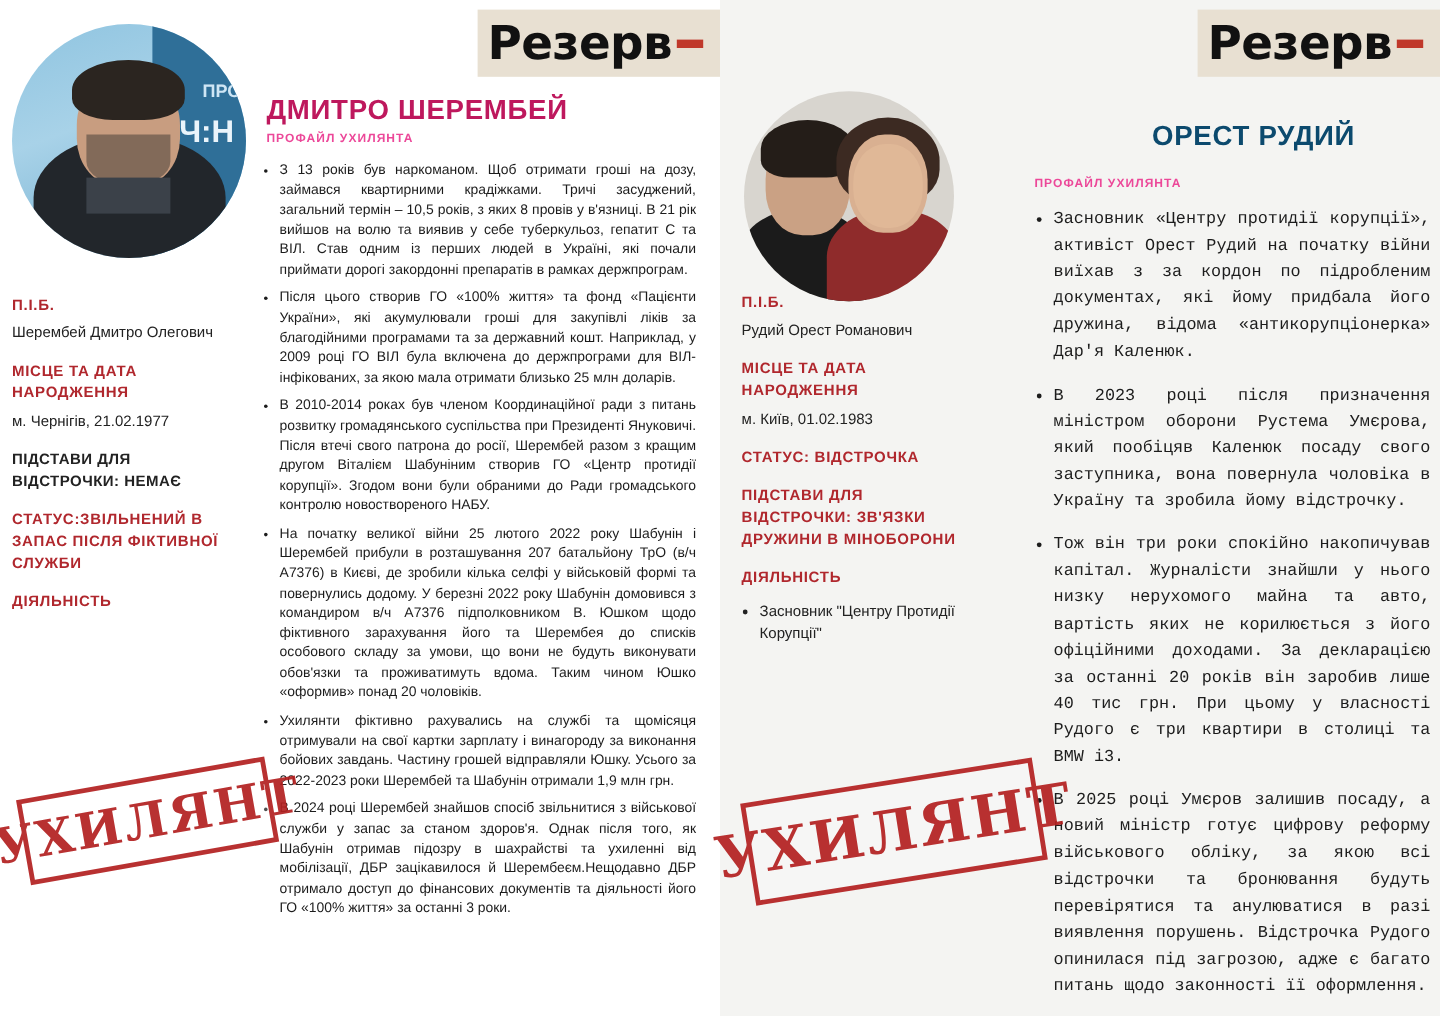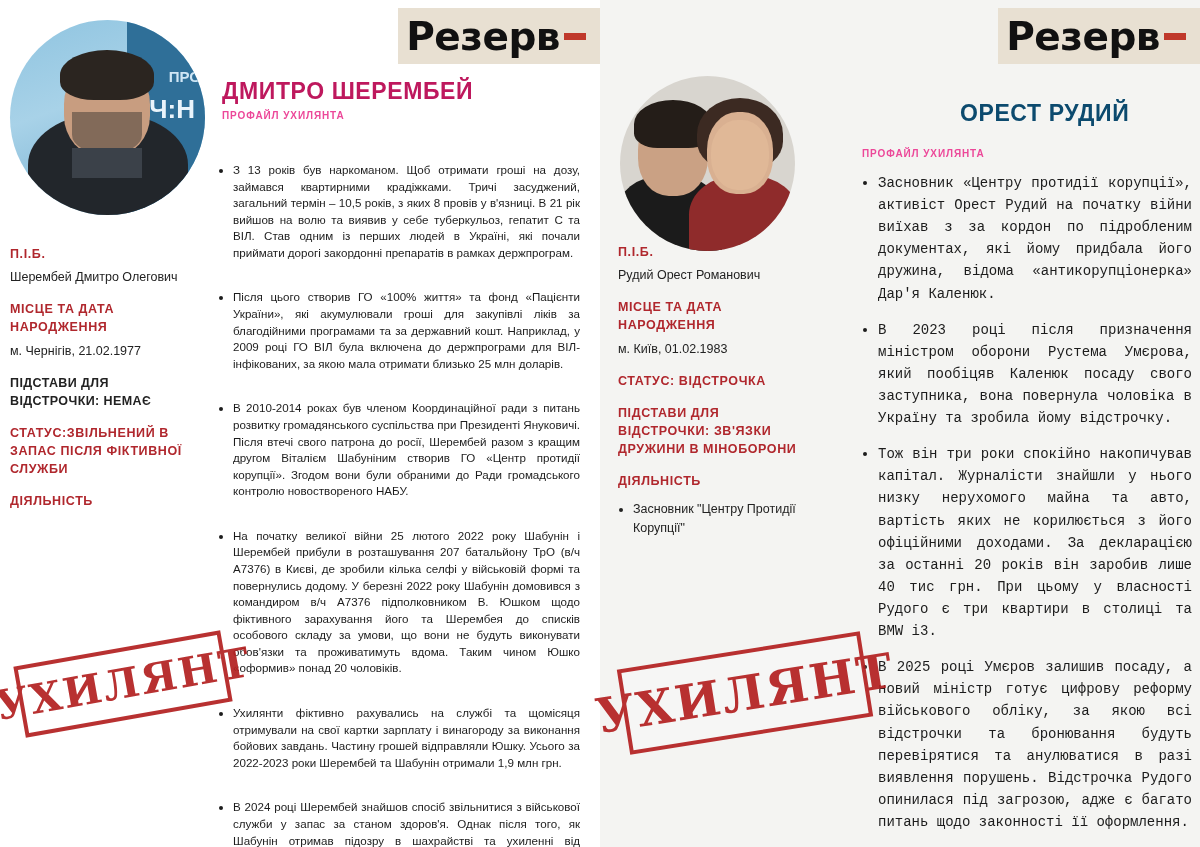--- a/index.html
+++ b/index.html
@@ -179,21 +179,20 @@
   #body-left { left: 218px; top: 134px; width: 362px; }
   #body-right { left: 862px; top: 172px; width: 330px; font-family: Liberation Mono, monospace; }
 
   #body-left ul { margin: 0; padding-left: 15px; }
   #body-left li {
     font-size: 11.6px;
     line-height: 1.43;
     text-align: justify;
     margin-bottom: 7px;
     color: #1c1c1c;
-    margin-top: 28px;
   }
   #body-right ul { margin: 0; padding-left: 16px; }
   #body-right li {
     font-size: 14px;
     line-height: 1.58;
     text-align: justify;
     margin-bottom: 14px;
     color: #1c1c1c;
   }
 

